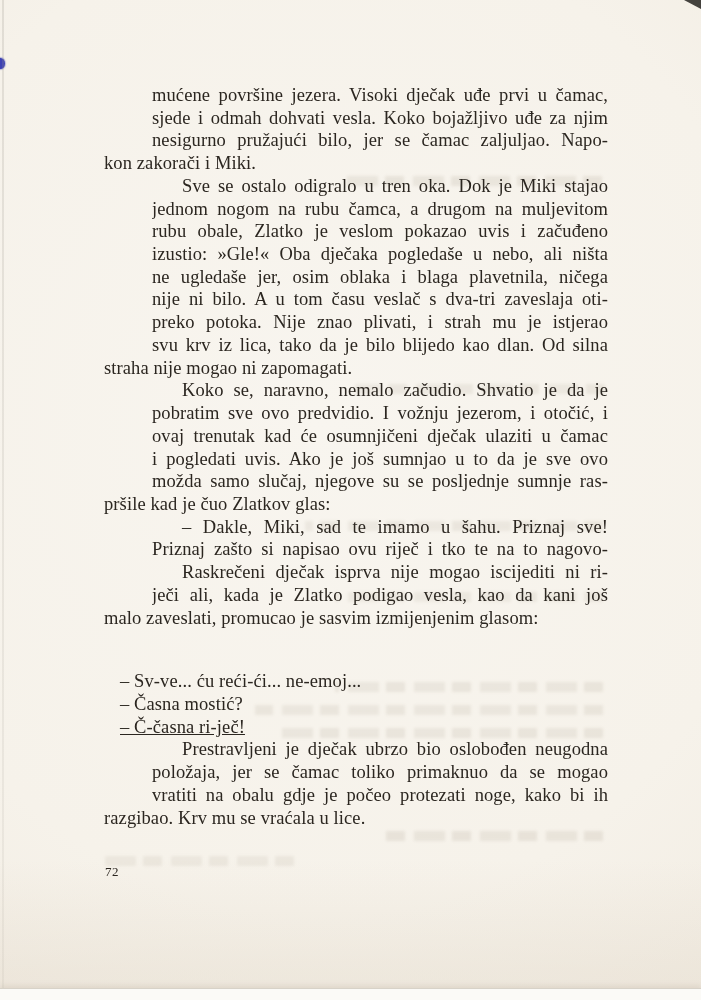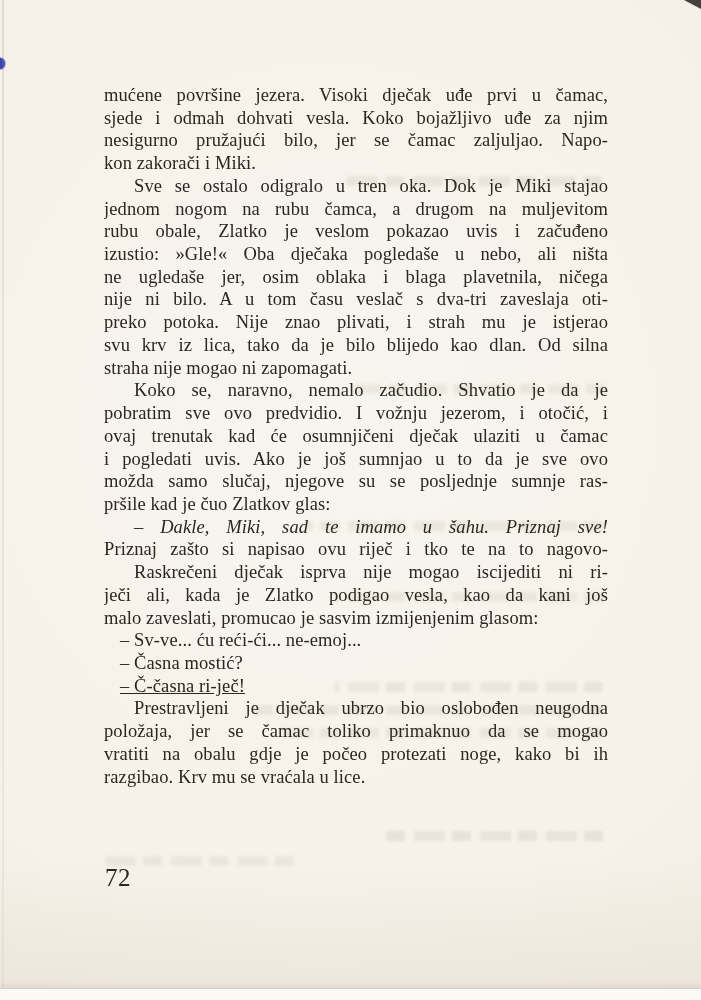--- a/index.html
+++ b/index.html
@@ -60,26 +60,26 @@
     font-size: 18.5px;
     line-height: 22.72px;
     letter-spacing: 0.1px;
   }
   .line {
     height: 22.72px;
     overflow: hidden;
     text-align: justify;
     text-rendering: optimizeLegibility;
   }
-  .line.jfull { text-align-last: justify; }
+  .line.jfull { text-align-last: justify; margin-left: 48px; }
   .page-number {
     position: absolute;
     left: 105px;
     top: 864px;
-    font-size: 25px;
+    font-size: 13px;
     letter-spacing: 0.5px;
   }
   
   .ghost {
     position: absolute;
     height: 10px;
     background: repeating-linear-gradient(90deg,
       rgba(152,140,120,0.34) 0px, rgba(152,140,120,0.34) 19px,
       rgba(152,140,120,0.0) 19px, rgba(152,140,120,0.0) 26px,
       rgba(152,140,120,0.30) 26px, rgba(152,140,120,0.30) 57px,
@@ -118,26 +118,26 @@
       <div class="line jfull">nije ni bilo. A u tom času veslač s dva-tri zaveslaja oti-</div>
       <div class="line jfull">preko potoka. Nije znao plivati, i strah mu je istjerao</div>
       <div class="line jfull">svu krv iz lica, tako da je bilo blijedo kao dlan. Od silna</div>
       <div class="line">straha nije mogao ni zapomagati.</div>
       <div class="line jfull" style="text-indent: 30px;">Koko se, naravno, nemalo začudio. Shvatio je da je</div>
       <div class="line jfull">pobratim sve ovo predvidio. I vožnju jezerom, i otočić, i</div>
       <div class="line jfull">ovaj trenutak kad će osumnjičeni dječak ulaziti u čamac</div>
       <div class="line jfull">i pogledati uvis. Ako je još sumnjao u to da je sve ovo</div>
       <div class="line jfull">možda samo slučaj, njegove su se posljednje sumnje ras-</div>
       <div class="line">pršile kad je čuo Zlatkov glas:</div>
-      <div class="line jfull" style="text-indent: 30px; font-style: italic;">– Dakle, Miki, sad te imamo u šahu. Priznaj sve!</div>
+      <div class="line jfull" style="text-indent: 30px;">– Dakle, Miki, sad te imamo u šahu. Priznaj sve!</div>
       <div class="line jfull">Priznaj zašto si napisao ovu riječ i tko te na to nagovo-</div>
       <div class="line jfull" style="text-indent: 30px;">Raskrečeni dječak isprva nije mogao iscijediti ni ri-</div>
       <div class="line jfull">ječi ali, kada je Zlatko podigao vesla, kao da kani još</div>
       <div class="line">malo zaveslati, promucao je sasvim izmijenjenim glasom:</div>
-      <div class="line" style="text-indent: 16px;">– Sv-ve... ću reći-ći... ne-emoj...</div>
+      <div class="line" style="text-indent: 16px; margin-top: 41px;">– Sv-ve... ću reći-ći... ne-emoj...</div>
       <div class="line" style="text-indent: 16px;">– Časna mostić?</div>
       <div class="line" style="text-indent: 16px; text-decoration: underline;">– Č-časna ri-ječ!</div>
       <div class="line jfull" style="text-indent: 30px;">Prestravljeni je dječak ubrzo bio oslobođen neugodna</div>
       <div class="line jfull">položaja, jer se čamac toliko primaknuo da se mogao</div>
       <div class="line jfull">vratiti na obalu gdje je počeo protezati noge, kako bi ih</div>
       <div class="line">razgibao. Krv mu se vraćala u lice.</div>
     </div>
 
   <div class="page-number">72</div>
 

